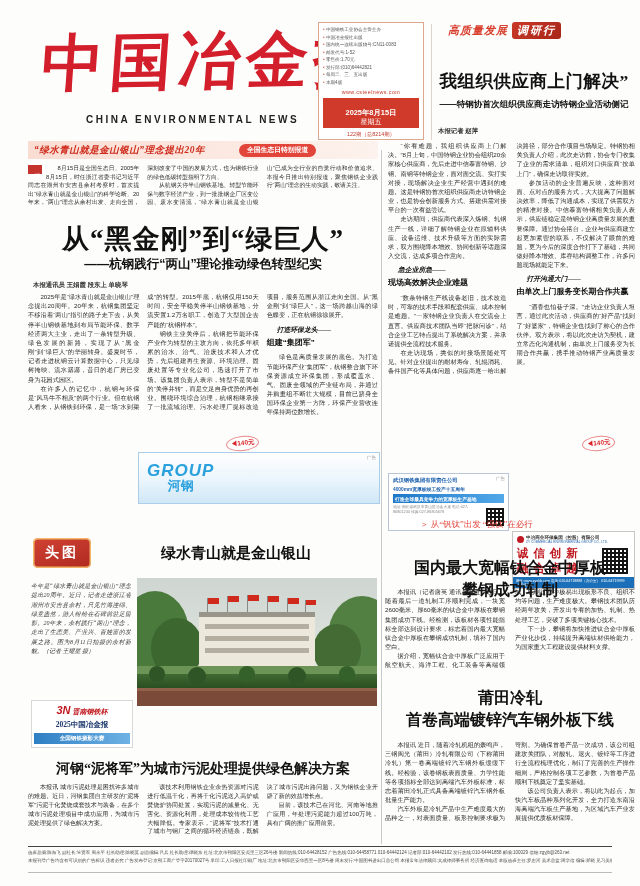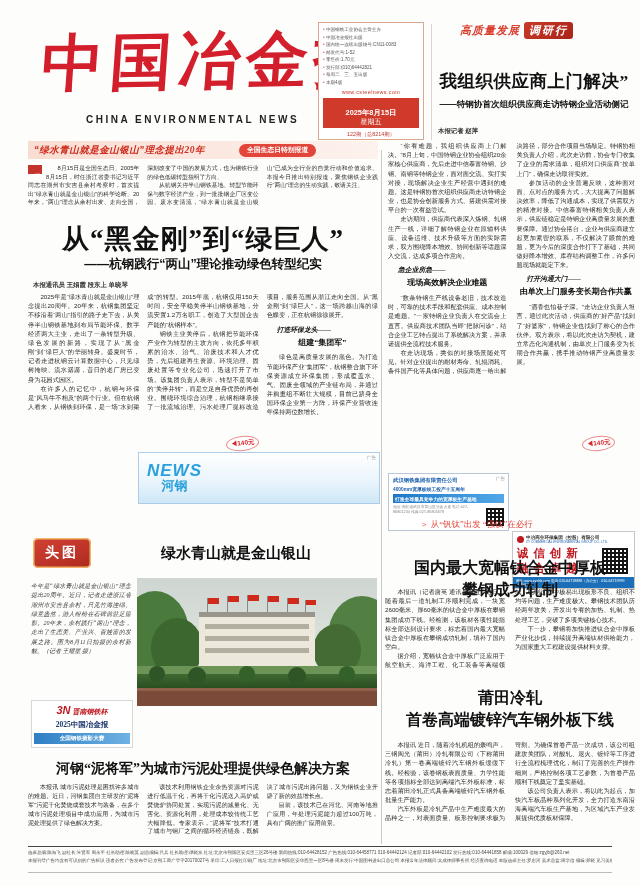--- a/index.html
+++ b/index.html
@@ -35,21 +35,21 @@
   .note-label{float:left;width:12px;background:#c5342c;color:#fff;font-size:5.2px;
       writing-mode:vertical-rl;text-orientation:upright;padding:3px 1px;margin:1px 4px 2px 0;letter-spacing:1px;}
   
   .h-lead{font-family:"Liberation Serif",serif;font-weight:900;font-size:27px;color:#111;
       text-align:center;letter-spacing:1px;}
   .h-lead-sub{font-weight:bold;font-size:12.5px;color:#111;text-align:center;}
   .byline{font-size:6.4px;font-weight:bold;color:#333;}
   .subhead{break-inside:avoid;margin:5px 0 4px;}
   .subhead .pre{display:block;font-size:6.8px;font-weight:bold;font-style:italic;
       font-family:"Liberation Serif",serif;color:#111;padding-left:10px;}
-  .subhead .main{display:block;font-size:8px;font-weight:bold;text-align:center;color:#111;margin-top:2px;}
+  .subhead .main{display:block;font-size:8px;font-weight:bold;color:#111;margin-top:2px;}
   .h-right{font-family:"Liberation Serif",serif;font-weight:900;font-size:17.5px;color:#111;text-align:center;letter-spacing:.5px;}
   .h-right-sub{font-size:8.6px;font-weight:bold;color:#111;text-align:center;}
   .h-mid{font-family:"Liberation Serif",serif;font-weight:900;font-size:16px;color:#111;text-align:center;}
   .h-small{font-family:"Liberation Serif",serif;font-weight:900;font-size:14px;color:#111;text-align:center;}
   
   .tr-badge{display:flex;align-items:center;gap:4px;}
   .tr-badge .plain{color:#d8402f;font-weight:bold;font-style:italic;font-size:11px;font-family:"Liberation Serif",serif;letter-spacing:1px;}
   .tr-badge .boxed{background:linear-gradient(135deg,#c93a28,#a82518);color:#fff;font-weight:bold;
        font-size:11px;padding:1px 5px;border-radius:3px;font-style:italic;letter-spacing:2px;}
   
@@ -118,21 +118,21 @@
     <div class="site">www.csteelnews.com</div>
     <div class="datebox">
       <div class="d1">2025年8月15日</div>
       <div class="d2">星期五</div>
     </div>
     <div class="issue">122期（总8214期）</div>
   </div>
 
   <div class="abs vrule" style="left:431px;top:24px;height:116px;background:#e0d3cc;"></div>
 
-  <div class="abs tr-badge" style="left:460px;top:22px;text-align:right;">
+  <div class="abs tr-badge" style="left:448px;top:22px;text-align:right;">
     <span class="plain">高质量发展</span>
     <span class="boxed">调研行</span>
   </div>
   <div class="abs h-right-sub" style="left:436px;top:99px;width:196px;">——特钢协首次组织供应商走访特钢企业活动侧记</div>
   <div class="abs h-right" style="left:436px;top:69px;width:196px;">我组织供应商上门解决”</div>
   <div class="abs byline" style="left:438px;top:127px;">本报记者 赵萍</div>
 
   <div class="abs bodytext cols2" style="left:388px;top:141px;width:247px;height:277px;">
     <div>
         <p>“你有难题，我组织供应商上门解决。”8月上旬，中国特钢企业协会组织20余家核心供应商，先后走进中信泰富特钢、沙钢、南钢等特钢企业，面对面交流、实打实对接，现场解决企业生产经营中遇到的难题。这是特钢协首次组织供应商走访特钢企业，也是协会创新服务方式、搭建供需对接平台的一次有益尝试。</p>
@@ -189,21 +189,21 @@
         <p>绿色是高质量发展的底色。为打造节能环保产业“集团军”，杭钢整合旗下环保资源成立环保集团，形成覆盖水、气、固废全领域的产业链布局，并通过并购重组不断壮大规模，目前已跻身全国环保企业第一方阵，环保产业营收连年保持两位数增长。</p>
       </div>
   </div>
 
   <div class="abs stamp" style="left:226px;top:436px;">◀140元</div>
   <div class="abs stamp" style="left:582px;top:436px;">◀140元</div>
 
   <div class="abs hbis" style="left:138px;top:452px;">
     <span class="admark">广告</span>
     <div class="logo">
-      <div class="en">NEWS</div>
+      <div class="en">GROUP</div>
       <div class="cn">河钢</div>
     </div>
   </div>
 
   <div class="abs vrule" style="left:381px;top:150px;height:694px;"></div>
 
   <div class="abs adA" style="left:388px;top:421px;">
     <span class="admark">广告</span>
     <div class="c1">武汉钢铁集团有限责任公司</div>
     <div class="c2">4000mm宽厚板竣工投产十五周年</div>

